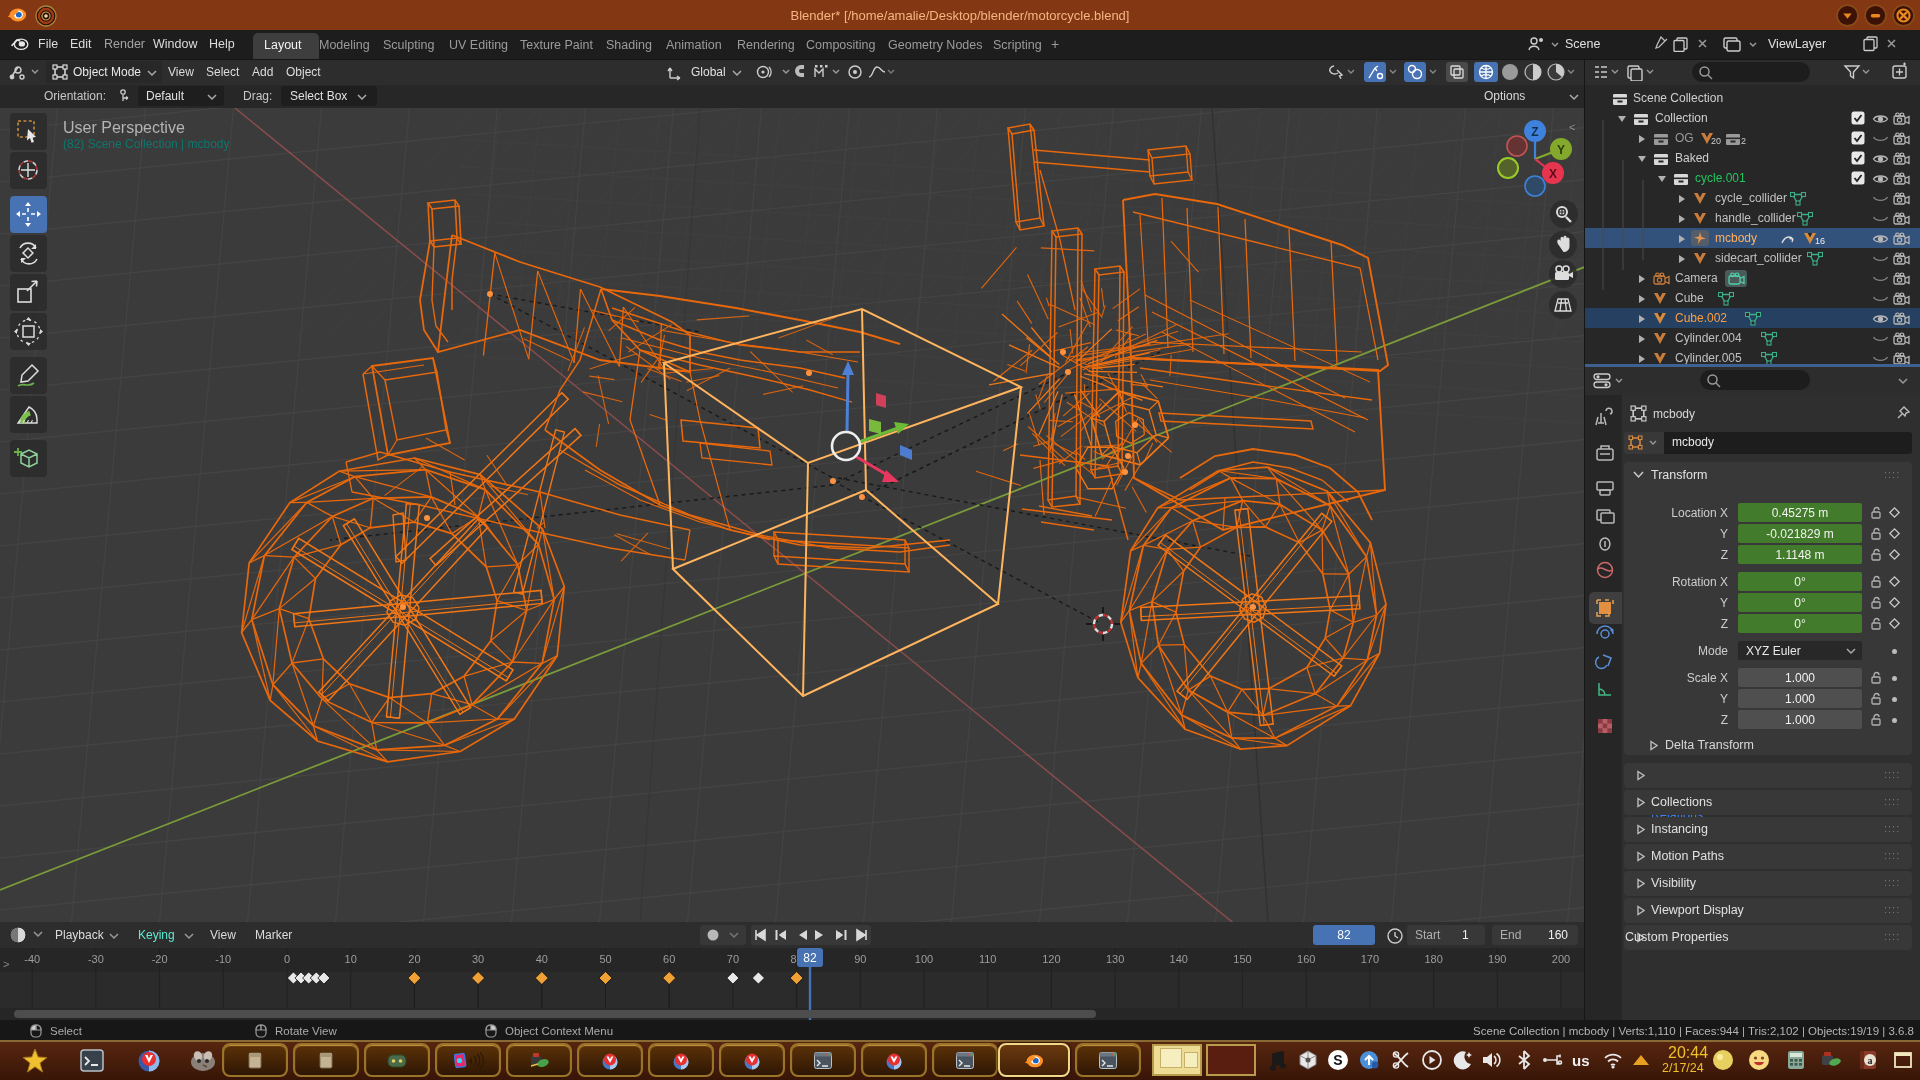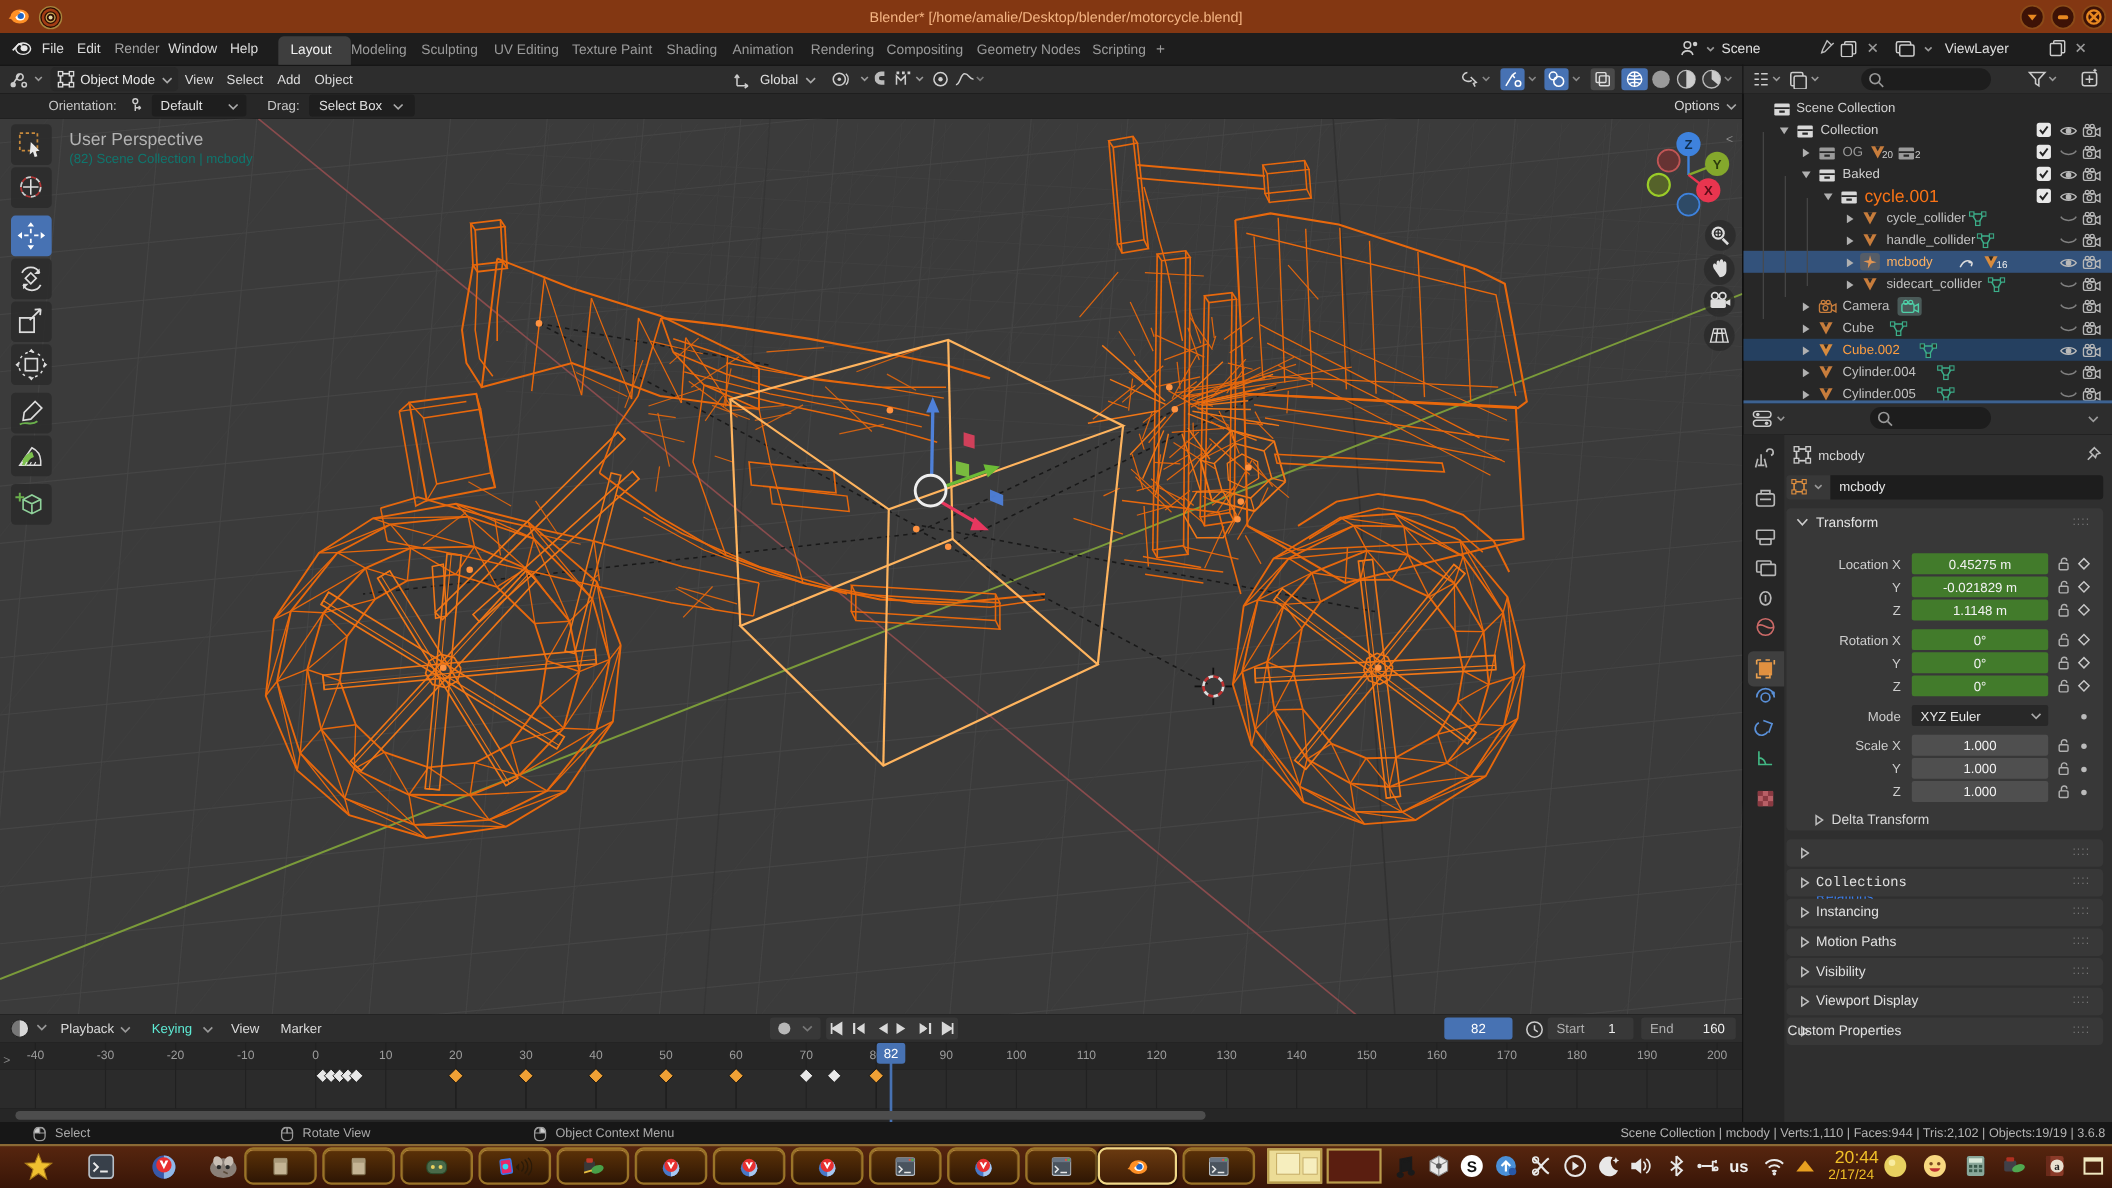--- a/index.html
+++ b/index.html
@@ -177,21 +177,21 @@
 <div class="txt" style="left:146px;top:89px;color:#e0e0e0;font-size:12px;">Default</div>
 <svg class="abs" style="left:206px;top:92px" width="12" height="10" viewBox="0 0 12 10">
     <path d="M2,3 l4,4 4,-4" stroke="#aaa" fill="none" stroke-width="1.5"></path>
   </svg>
 <div class="txt" style="left:243px;top:89px;color:#c8c8c8;font-size:12px;">Drag:</div>
 <div class="abs" style="left:281px;top:86px;width:96px;height:20px;background:#1e1e1e;border-radius:3px;"></div>
 <div class="txt" style="left:290px;top:89px;color:#e0e0e0;font-size:12px;">Select Box</div>
 <svg class="abs" style="left:356px;top:92px" width="12" height="10" viewBox="0 0 12 10">
     <path d="M2,3 l4,4 4,-4" stroke="#aaa" fill="none" stroke-width="1.5"></path>
   </svg>
-<div class="txt" style="left:1522px;top:89px;color:#d8d8d8;font-size:12px;">Options</div>
+<div class="txt" style="left:1484px;top:89px;color:#d8d8d8;font-size:12px;">Options</div>
 <svg class="abs" style="left:1568px;top:92px" width="12" height="10" viewBox="0 0 12 10">
     <path d="M2,3 l4,4 4,-4" stroke="#aaa" fill="none" stroke-width="1.5"></path>
   </svg>
 <svg class="abs" style="left:0;top:108px" width="1584" height="814" viewBox="0 108 1584 814">
     <rect x="0" y="108" width="1584" height="814" fill="#3b3b3b"></rect>
     <line x1="0.0" y1="130.0" x2="1584.0" y2="-28.4" stroke="#484848" stroke-width="1.05" opacity="0.8"></line>
     <line x1="0.0" y1="182.0" x2="1584.0" y2="23.6" stroke="#484848" stroke-width="1.05" opacity="0.8"></line>
     <line x1="0.0" y1="234.0" x2="1584.0" y2="75.6" stroke="#484848" stroke-width="1.05" opacity="0.8"></line>
     <line x1="0.0" y1="286.0" x2="1584.0" y2="127.6" stroke="#484848" stroke-width="1.05" opacity="0.8"></line>
     <line x1="0.0" y1="338.0" x2="1584.0" y2="179.6" stroke="#484848" stroke-width="1.05" opacity="0.8"></line>
@@ -1195,21 +1195,21 @@
 <path d="M3.5,7 l2.5,3 4.5,-6" stroke="#222" stroke-width="1.8" fill="none"></path>
   </svg>
 <svg class="abs" style="left:1657px;top:174px" width="10" height="9" viewBox="0 0 10 9">
     <path d="M1,2 L9,2 L5,8 Z" fill="#b0b0b0"></path>
   </svg>
 <svg class="abs" style="left:1673px;top:172px" width="16.0" height="14.0" viewBox="0 0 16 14">
 <rect x="1" y="2" width="14" height="11" rx="1.2" fill="#d8d8d8"></rect>
 <rect x="1" y="5.5" width="14" height="1.6" fill="#272727"></rect>
 <rect x="5.5" y="8.5" width="5" height="2" fill="#272727"></rect>
 </svg>
-<div class="txt" style="left:1695px;top:171px;color:#f97316;font-size:16px;">cycle.001</div>
+<div class="txt" style="left:1695px;top:171px;color:#22c55e;font-size:12px;">cycle.001</div>
 <svg class="abs" style="left:1893px;top:172px" width="17" height="14" viewBox="0 0 17 14">
 <rect x="1" y="4" width="11" height="8" rx="1.4" fill="none" stroke="#b8b8b8" stroke-width="1.3"></rect>
 <circle cx="4.5" cy="2.8" r="1.8" fill="none" stroke="#b8b8b8" stroke-width="1.2"></circle>
 <circle cx="9" cy="2.8" r="1.8" fill="none" stroke="#b8b8b8" stroke-width="1.2"></circle>
 <path d="M12,6.5 l4,-2 0,7 -4,-2" fill="none" stroke="#b8b8b8" stroke-width="1.3"></path>
 <circle cx="6.5" cy="8" r="2.2" fill="none" stroke="#b8b8b8" stroke-width="1.2"></circle>
   </svg>
 <svg class="abs" style="left:1872px;top:172px" width="17" height="14" viewBox="0 0 17 14">
 <path d="M1.5,7 C4,3 13,3 15.5,7 C13,11 4,11 1.5,7 Z" fill="none" stroke="#b8b8b8" stroke-width="1.3"></path>
 <circle cx="8.5" cy="7" r="2.6" fill="#b8b8b8"></circle>
@@ -1627,21 +1627,21 @@
 <div class="abs" style="left:1624px;top:763px;width:288px;height:25px;background:#383838;border-radius:4px;"></div>
 <svg class="abs" style="left:1636px;top:770px" width="9" height="11" viewBox="0 0 9 11">
     <path d="M2,1.5 L8,5.5 L2,9.5 Z" fill="none" stroke="#bbb" stroke-width="1.4"></path>
   </svg>
 <div class="txt" style="left:1651px;top:808px;color:#3b82f6;font-size:12.5px;text-align:center;">Relations</div>
 <div class="txt" style="left:1884px;top:768px;color:#777;font-size:11px;letter-spacing:1px;">::::</div>
 <div class="abs" style="left:1624px;top:790px;width:288px;height:25px;background:#383838;border-radius:4px;"></div>
 <svg class="abs" style="left:1636px;top:797px" width="9" height="11" viewBox="0 0 9 11">
     <path d="M2,1.5 L8,5.5 L2,9.5 Z" fill="none" stroke="#bbb" stroke-width="1.4"></path>
   </svg>
-<div class="txt" style="left:1651px;top:795px;color:#e0e0e0;font-size:12.5px;font-family:Liberation Mono, monospace;">Collections</div>
+<div class="txt" style="left:1651px;top:795px;color:#e0e0e0;font-size:12.5px;">Collections</div>
 <div class="txt" style="left:1884px;top:795px;color:#777;font-size:11px;letter-spacing:1px;">::::</div>
 <div class="abs" style="left:1624px;top:817px;width:288px;height:25px;background:#383838;border-radius:4px;"></div>
 <svg class="abs" style="left:1636px;top:824px" width="9" height="11" viewBox="0 0 9 11">
     <path d="M2,1.5 L8,5.5 L2,9.5 Z" fill="none" stroke="#bbb" stroke-width="1.4"></path>
   </svg>
 <div class="txt" style="left:1651px;top:822px;color:#e0e0e0;font-size:12.5px;">Instancing</div>
 <div class="txt" style="left:1884px;top:822px;color:#777;font-size:11px;letter-spacing:1px;">::::</div>
 <div class="abs" style="left:1624px;top:844px;width:288px;height:25px;background:#383838;border-radius:4px;"></div>
 <svg class="abs" style="left:1636px;top:851px" width="9" height="11" viewBox="0 0 9 11">
     <path d="M2,1.5 L8,5.5 L2,9.5 Z" fill="none" stroke="#bbb" stroke-width="1.4"></path>

